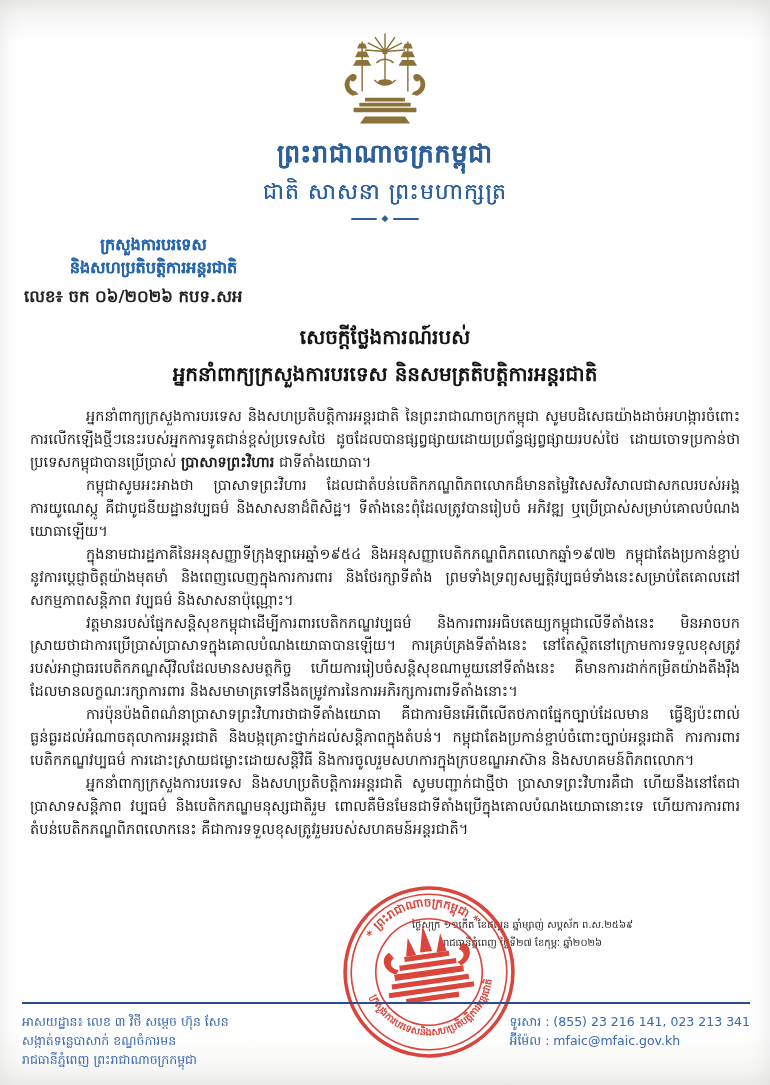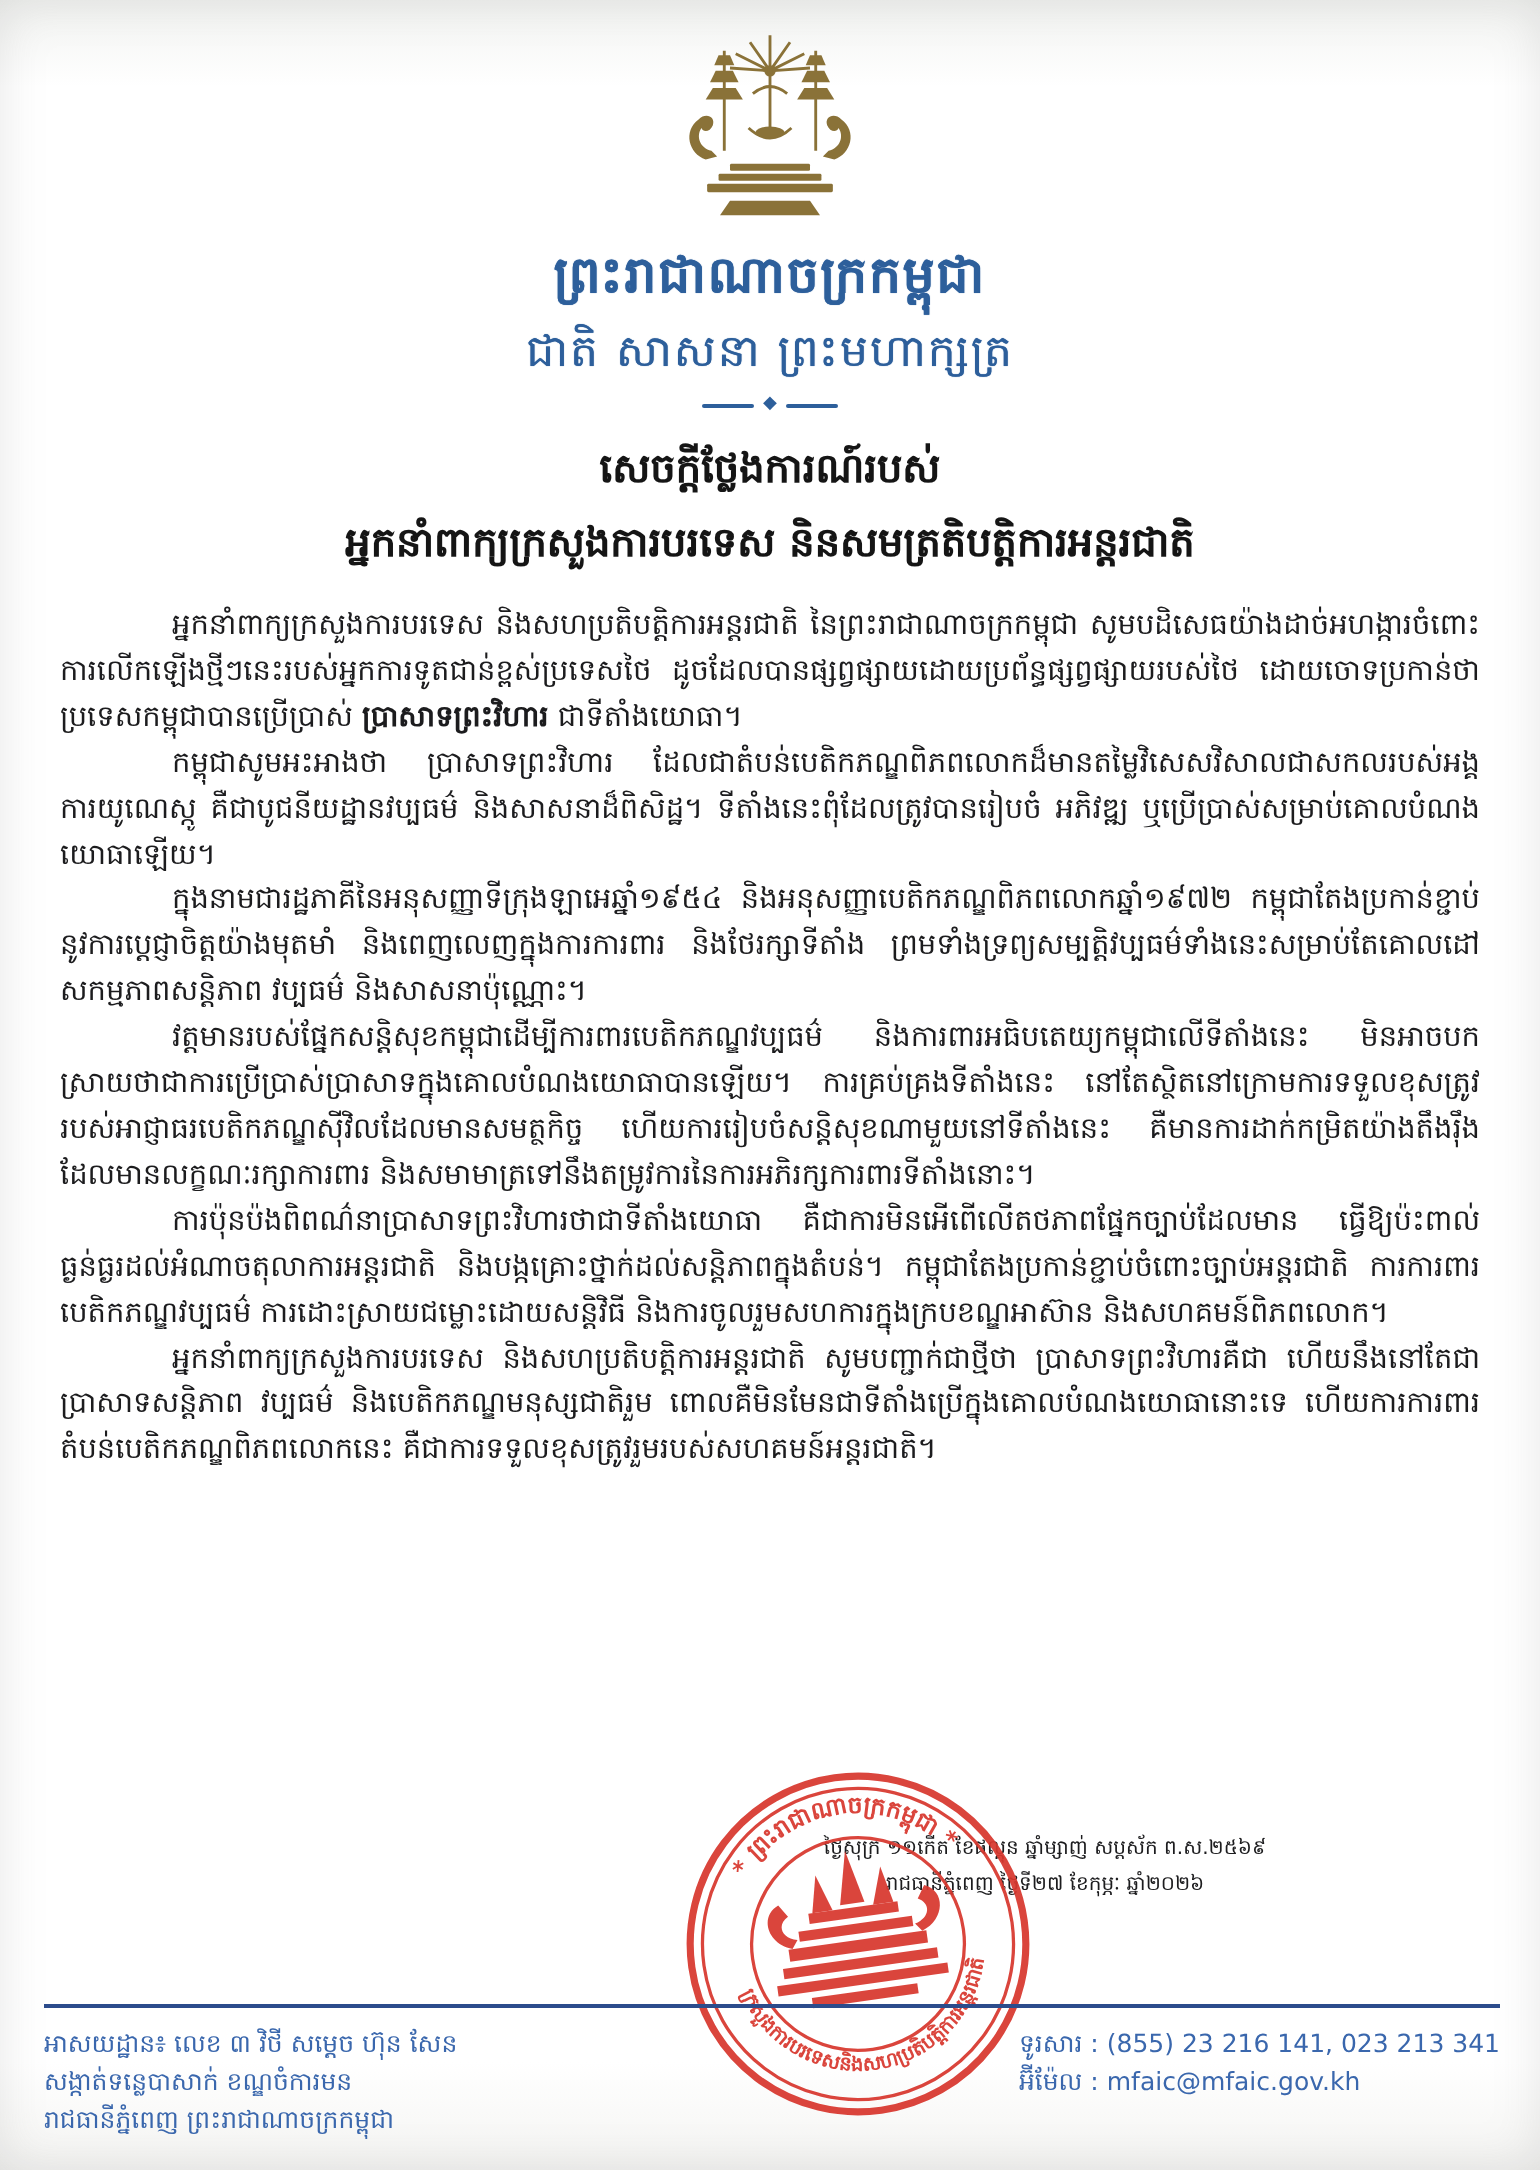--- a/index.html
+++ b/index.html
@@ -4,21 +4,21 @@
 <style>
   html,body{margin:0;padding:0;background:#e9e9e7;}
   .page{
     position:relative;width:770px;height:1085px;margin:0 auto;
     background:linear-gradient(180deg,#f2f3f1 0%,#ffffff 4%,#ffffff 95%,#f4f4f2 100%);
     font-family:"DejaVu Sans","Liberation Sans",sans-serif;
     color:#1d1d1f;overflow:hidden;
     box-shadow:inset 0 0 24px rgba(120,120,120,.18);
   }
   
-  .hdr{display:flex;flex-direction:column;align-items:center;padding-top:14px;}
+  .hdr{display:flex;flex-direction:column;align-items:center;padding-top:30px;}
   .emblem{width:108px;height:100px;}
   .kingdom{font-size:25px;font-weight:700;color:#2d5f9b;letter-spacing:1px;margin-top:8px;
            text-shadow:0 0 .4px #2d5f9b;}
   .motto{font-size:22px;font-weight:400;color:#2d5f9b;letter-spacing:1px;margin-top:4px;
          text-shadow:0 0 .4px #2d5f9b;}
   .ornament{display:flex;align-items:center;gap:5px;color:#2d5f9b;margin-top:4px;}
   .ornament .bar{width:26px;height:2px;background:#2d5f9b;border-radius:1px;}
   .ornament .glyph{font-size:9px;line-height:9px;}
   
   .ministry{width:275px;margin:10px 0 0 16px;text-align:center;}
@@ -80,20 +80,25 @@
     </svg>
     <div class="kingdom">ព្រះរាជាណាចក្រកម្ពុជា</div>
     <div class="motto">ជាតិ សាសនា ព្រះមហាក្សត្រ</div>
     <div class="ornament">
       <span class="bar"></span>
       <span class="glyph">◆</span>
       <span class="bar"></span>
     </div>
   </div>
 
+  <div class="ministry">
+    <div class="m1">ក្រសួងការបរទេស</div>
+    <div class="m2">និងសហប្រតិបត្តិការអន្តរជាតិ</div>
+    <div class="ref">លេខ៖ ចក ០៦/២០២៦ កបទ.សអ</div>
+  </div>
 
   <div class="title">
     <div class="t1">សេចក្តីថ្លែងការណ៍របស់</div>
     <div class="t2">អ្នកនាំពាក្យក្រសួងការបរទេស និនសមត្រតិបត្តិការអន្តរជាតិ</div>
   </div>
 
   <div class="doc-body">
     <p><span>អ្នកនាំពាក្យក្រសួងការបរទេស និងសហប្រតិបត្តិការអន្តរជាតិ នៃព្រះរាជាណាចក្រកម្ពុជា សូមបដិសេធយ៉ាងដាច់អហង្ការចំពោះការលើកឡើងថ្មីៗនេះរបស់អ្នកការទូតជាន់ខ្ពស់ប្រទេសថៃ ដូចដែលបានផ្សព្វផ្សាយដោយប្រព័ន្ធផ្សព្វផ្សាយរបស់ថៃ ដោយចោទប្រកាន់ថា ប្រទេសកម្ពុជាបានប្រើប្រាស់ </span><span class="b">ប្រាសាទព្រះវិហារ</span><span> ជាទីតាំងយោធា។</span></p>
     <p>កម្ពុជាសូមអះអាងថា ប្រាសាទព្រះវិហារ ដែលជាតំបន់បេតិកភណ្ឌពិភពលោកដ៏មានតម្លៃវិសេសវិសាលជាសកលរបស់អង្គការយូណេស្កូ គឺជាបូជនីយដ្ឋានវប្បធម៌ និងសាសនាដ៏ពិសិដ្ឋ។ ទីតាំងនេះពុំដែលត្រូវបានរៀបចំ អភិវឌ្ឍ ឬប្រើប្រាស់សម្រាប់គោលបំណងយោធាឡើយ។</p>
     <p>ក្នុងនាមជារដ្ឋភាគីនៃអនុសញ្ញាទីក្រុងឡាអេឆ្នាំ១៩៥៤ និងអនុសញ្ញាបេតិកភណ្ឌពិភពលោកឆ្នាំ១៩៧២ កម្ពុជាតែងប្រកាន់ខ្ជាប់នូវការប្តេជ្ញាចិត្តយ៉ាងមុតមាំ និងពេញលេញក្នុងការការពារ និងថែរក្សាទីតាំង ព្រមទាំងទ្រព្យសម្បត្តិវប្បធម៌ទាំងនេះសម្រាប់តែគោលដៅសកម្មភាពសន្តិភាព វប្បធម៌ និងសាសនាប៉ុណ្ណោះ។</p>

